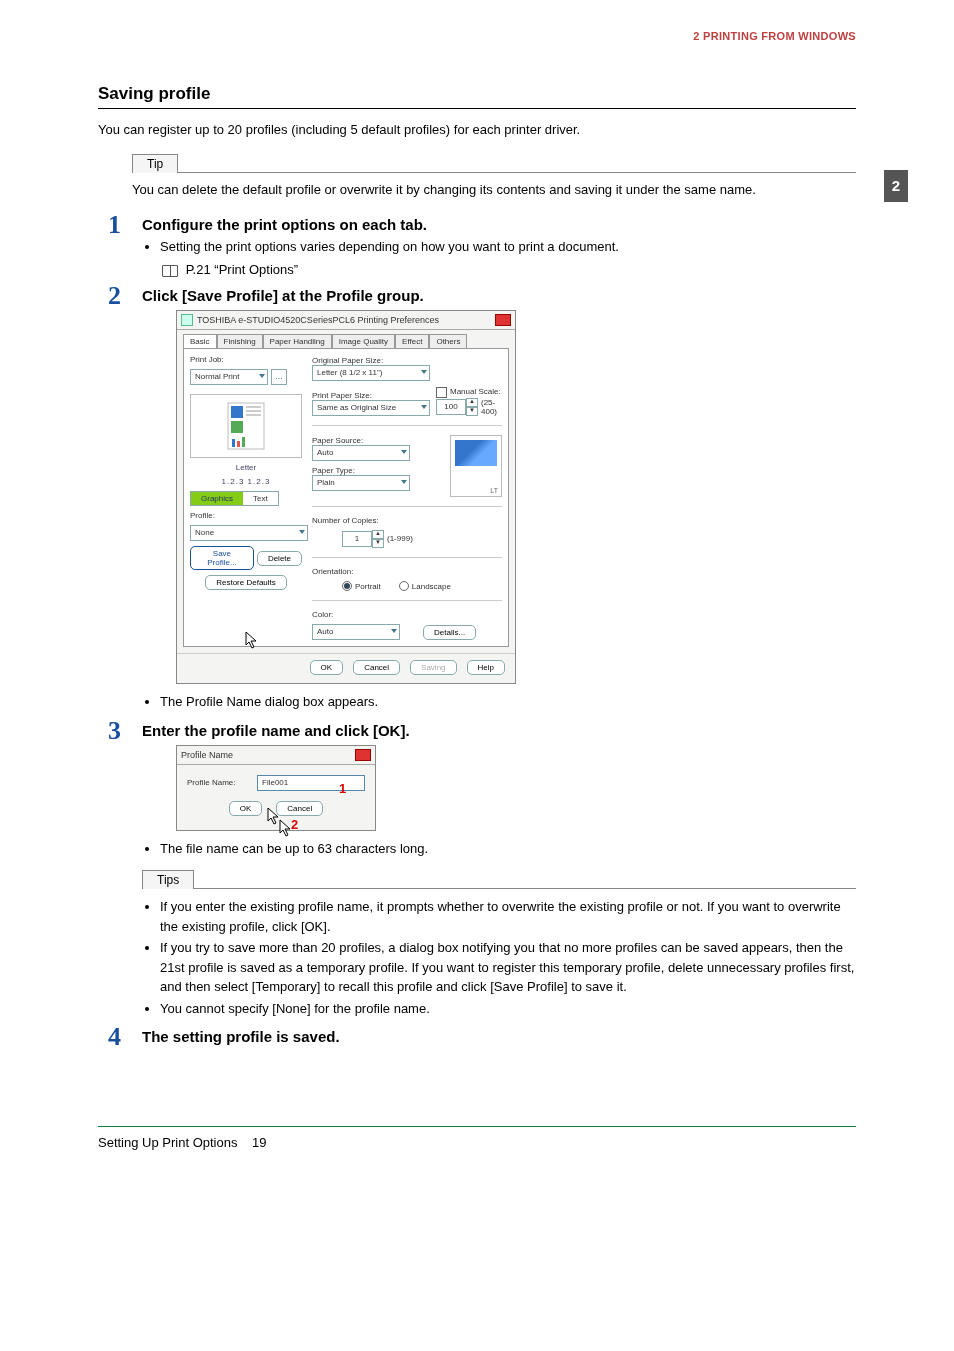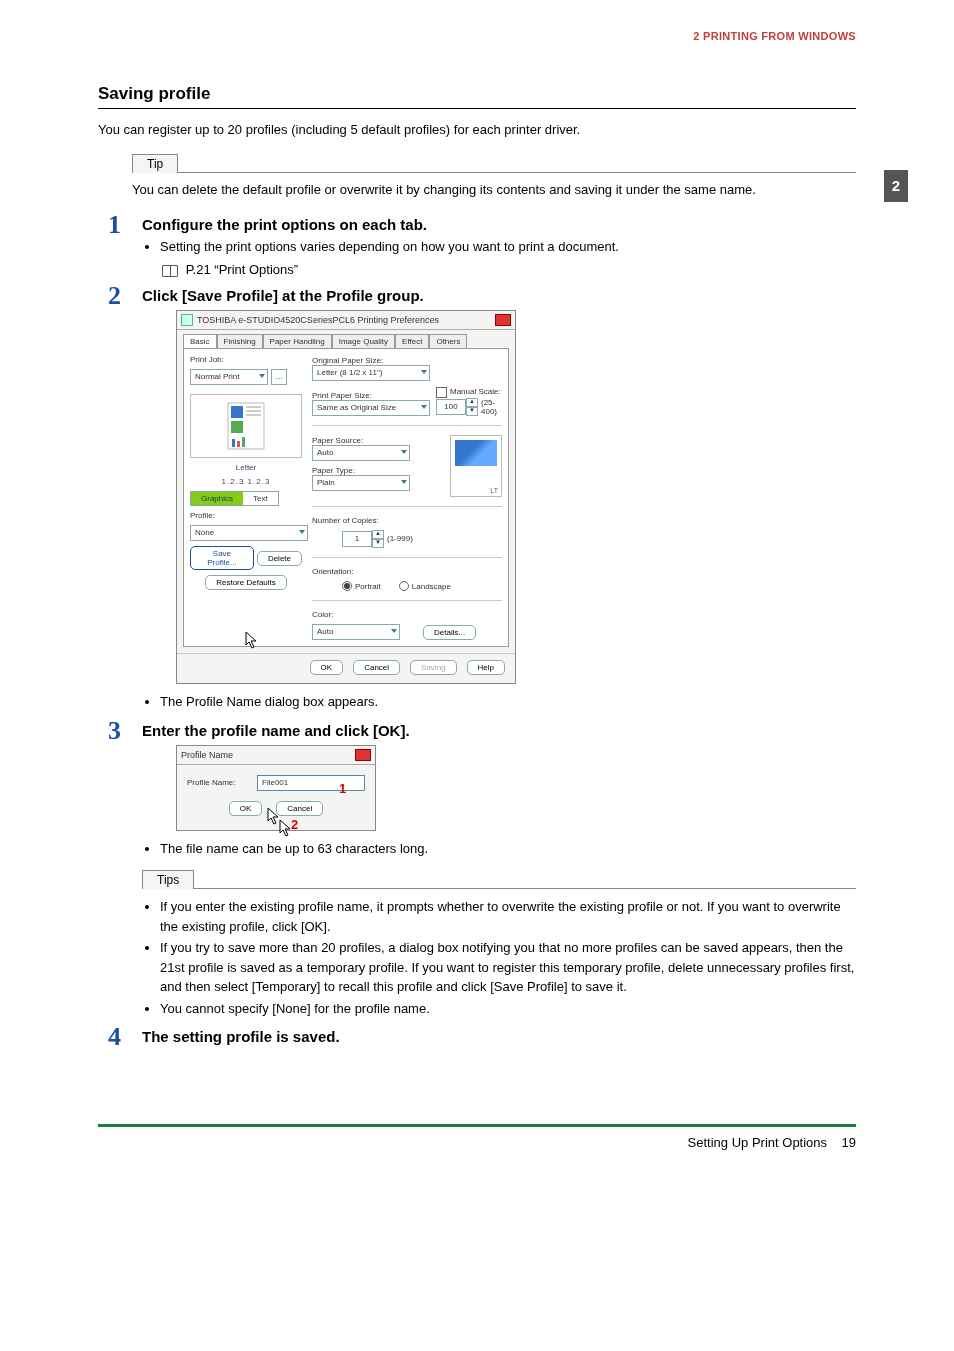--- a/index.html
+++ b/index.html
@@ -62,21 +62,21 @@
   .previewpg:before{content:"";position:absolute;inset:4px 4px 30px 4px;background:linear-gradient(135deg,#37c 40%,#6af 60%);}
   .previewpg .lt{position:absolute;bottom:2px;right:3px;font-size:7px;color:#666;}
   .grpline{border-top:1px solid #ccc;margin:4px 0;}
   .cursor-arrow{position:absolute;width:14px;height:18px;pointer-events:none;}
   .cursor-arrow svg{width:14px;height:18px;}
   .redcall{position:absolute;font-weight:bold;color:#d00;font-size:13px;}
   
   .shot2{width:200px;padding:0;position:relative;}
   .shot2 .body2{padding:10px 10px 14px 10px;display:flex;flex-direction:column;gap:10px;}
   .inp{border:1px solid #58a;height:14px;padding:0 4px;font-size:8px;line-height:14px;background:#fff;}
-  .footer{position:absolute;bottom:40px;left:98px;right:98px;border-top:3px solid #15803d;padding-top:8px;text-align:right;font-size:13px;}
+  .footer{position:absolute;bottom:40px;left:98px;right:98px;border-top:1px solid #15803d;padding-top:8px;text-align:left;font-size:13px;}
 </style>
 </head>
 <body>
 <div class="page">
 
 <div class="hdr">2 PRINTING FROM WINDOWS</div>
 <div class="thumb-tab">2</div>
 
 <h2 class="sec">Saving profile</h2>
 <hr class="rule">

